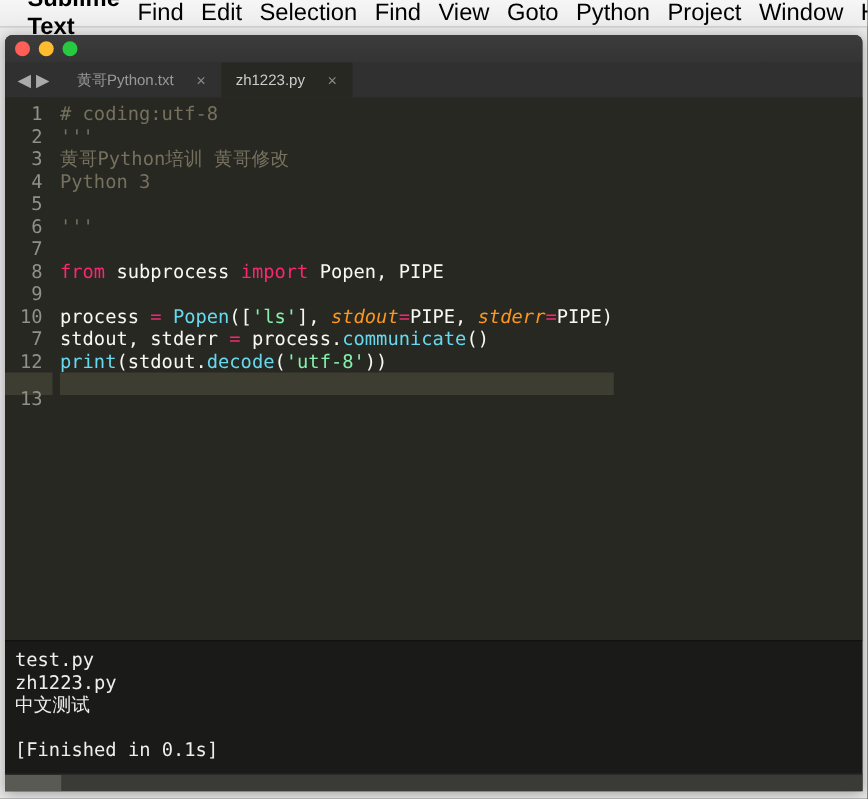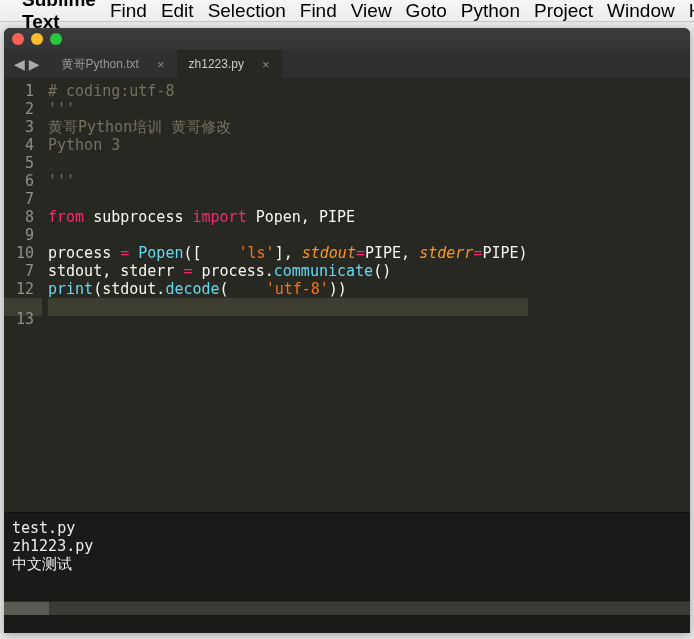--- a/index.html
+++ b/index.html
@@ -100,21 +100,21 @@
   .gutter div { height: 18px; }
   .code {
     padding: 4px 0 4px 6px;
     color: #f8f8f2;
     white-space: pre;
   }
   .code div { height: 18px; }
   .c-comment { color: #75715e; }
   .c-keyword { color: #f92672; }
   .c-import { color: #f92672; }
-  .c-string { color: #f97316; margin-left: 37px; }
+  .c-string { color: #86efac; }
   .c-func  { color: #66d9ef; }
   .c-builtin { color: #66d9ef; }
   .c-arg { color: #fd971f; font-style: italic; }
   .c-op { color: #f92672; }
   .c-plain { color: #f8f8f2; }
   .line-hl { background: #3e3d32; display:inline-block; min-width:100%; }
   .gutter .hl { background:#3e3d32; margin: 0 -8px 0 -4px; padding: 12px 8px 0 4px;}
   .minimap {
     position: absolute;
     right: 0; top: 0;
@@ -203,18 +203,19 @@
     <div class="code" id="code"><div><span class="c-comment"># coding:utf-8</span></div><div><span class="c-comment">'''</span></div><div><span class="c-comment">黄哥Python培训 黄哥修改</span></div><div><span class="c-comment">Python 3</span></div><div>&nbsp;</div><div><span class="c-comment">'''</span></div><div>&nbsp;</div><div><span class="c-keyword">from</span><span class="c-plain"> subprocess </span><span class="c-import">import</span><span class="c-plain"> Popen, PIPE</span></div><div>&nbsp;</div><div><span class="c-plain">process </span><span class="c-op">=</span><span class="c-plain"> </span><span class="c-builtin">Popen</span><span class="c-plain">([</span><span class="c-string">'ls'</span><span class="c-plain">], </span><span class="c-arg">stdout</span><span class="c-op">=</span><span class="c-plain">PIPE, </span><span class="c-arg">stderr</span><span class="c-op">=</span><span class="c-plain">PIPE)</span></div><div><span class="c-plain">stdout, stderr </span><span class="c-op">=</span><span class="c-plain"> process.</span><span class="c-func">communicate</span><span class="c-plain">()</span></div><div><span class="c-builtin">print</span><span class="c-plain">(stdout.</span><span class="c-func">decode</span><span class="c-plain">(</span><span class="c-string">'utf-8'</span><span class="c-plain">))</span></div><div class="line-hl">&nbsp;</div></div>
     <div class="minimap"></div>
   </div>
 
   <div class="console">
     <div id="console-lines">
         <div>test.py</div>
         <div>zh1223.py</div>
         <div>中文测试</div>
         <div>&nbsp;</div>
+        <div>[Finished in 0.1s]</div>
       </div>
     <div class="hscroll">
       <div class="thumb"></div>
     </div>
   </div>
 </div>
 
 </body></html>

